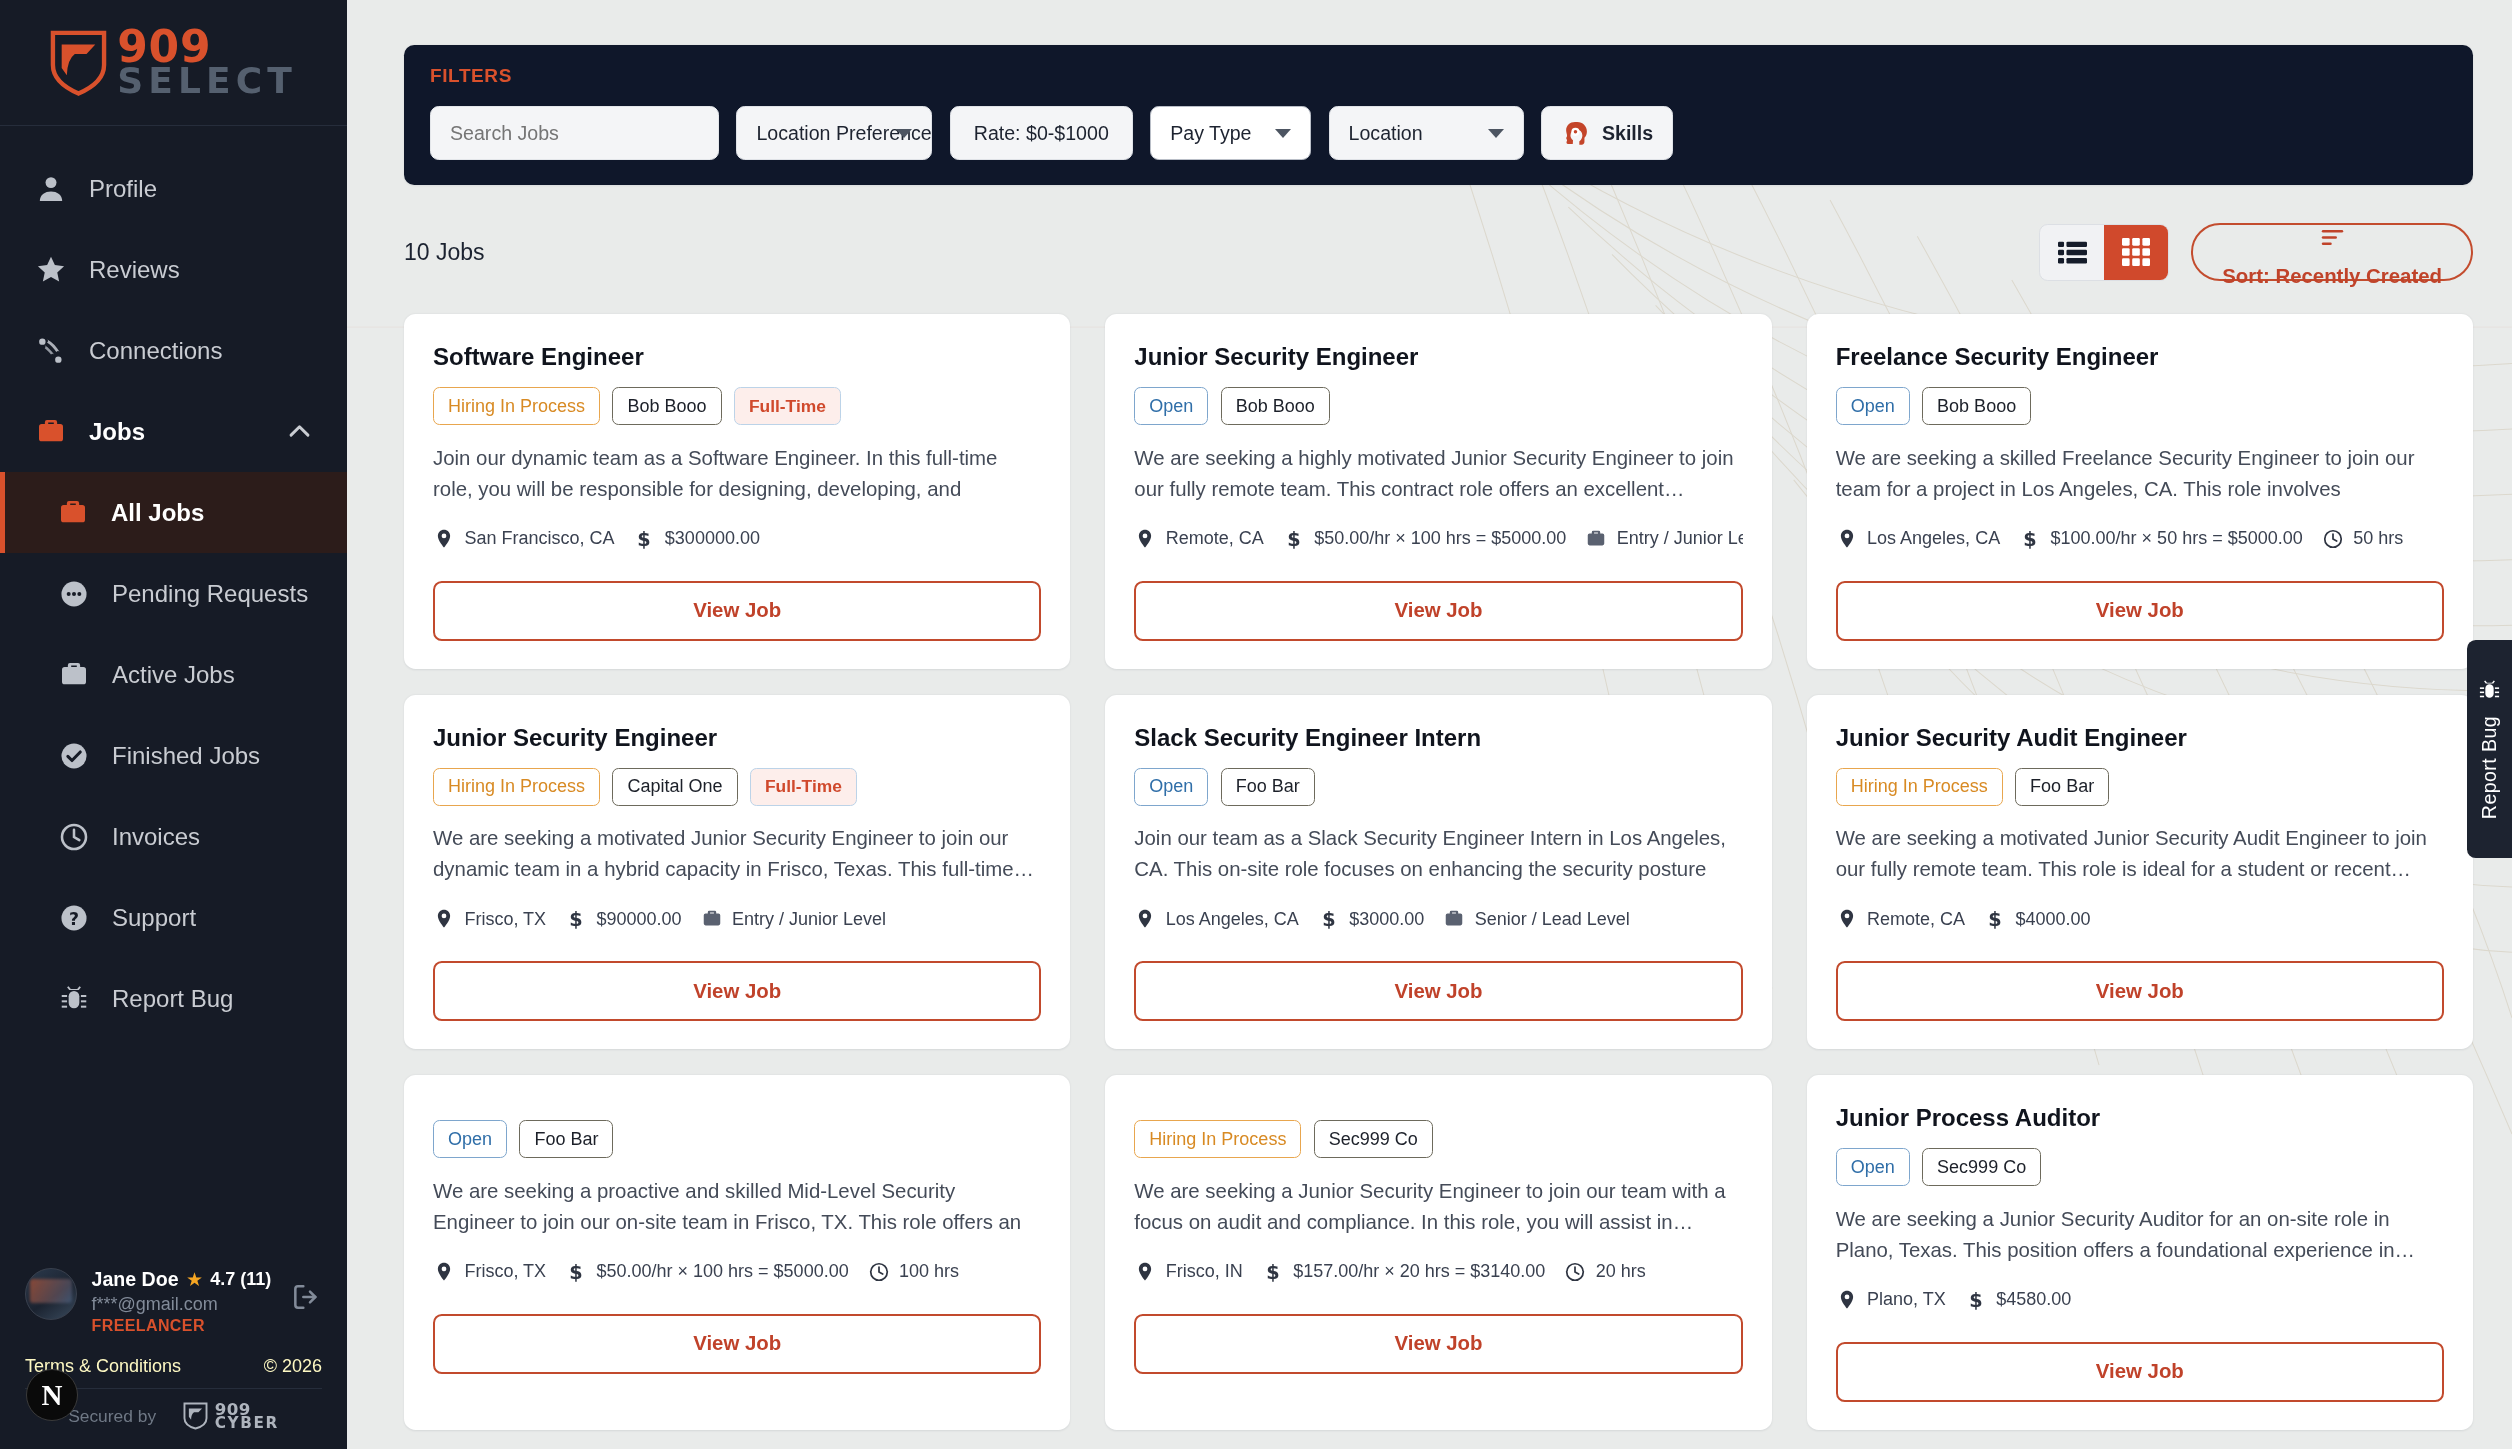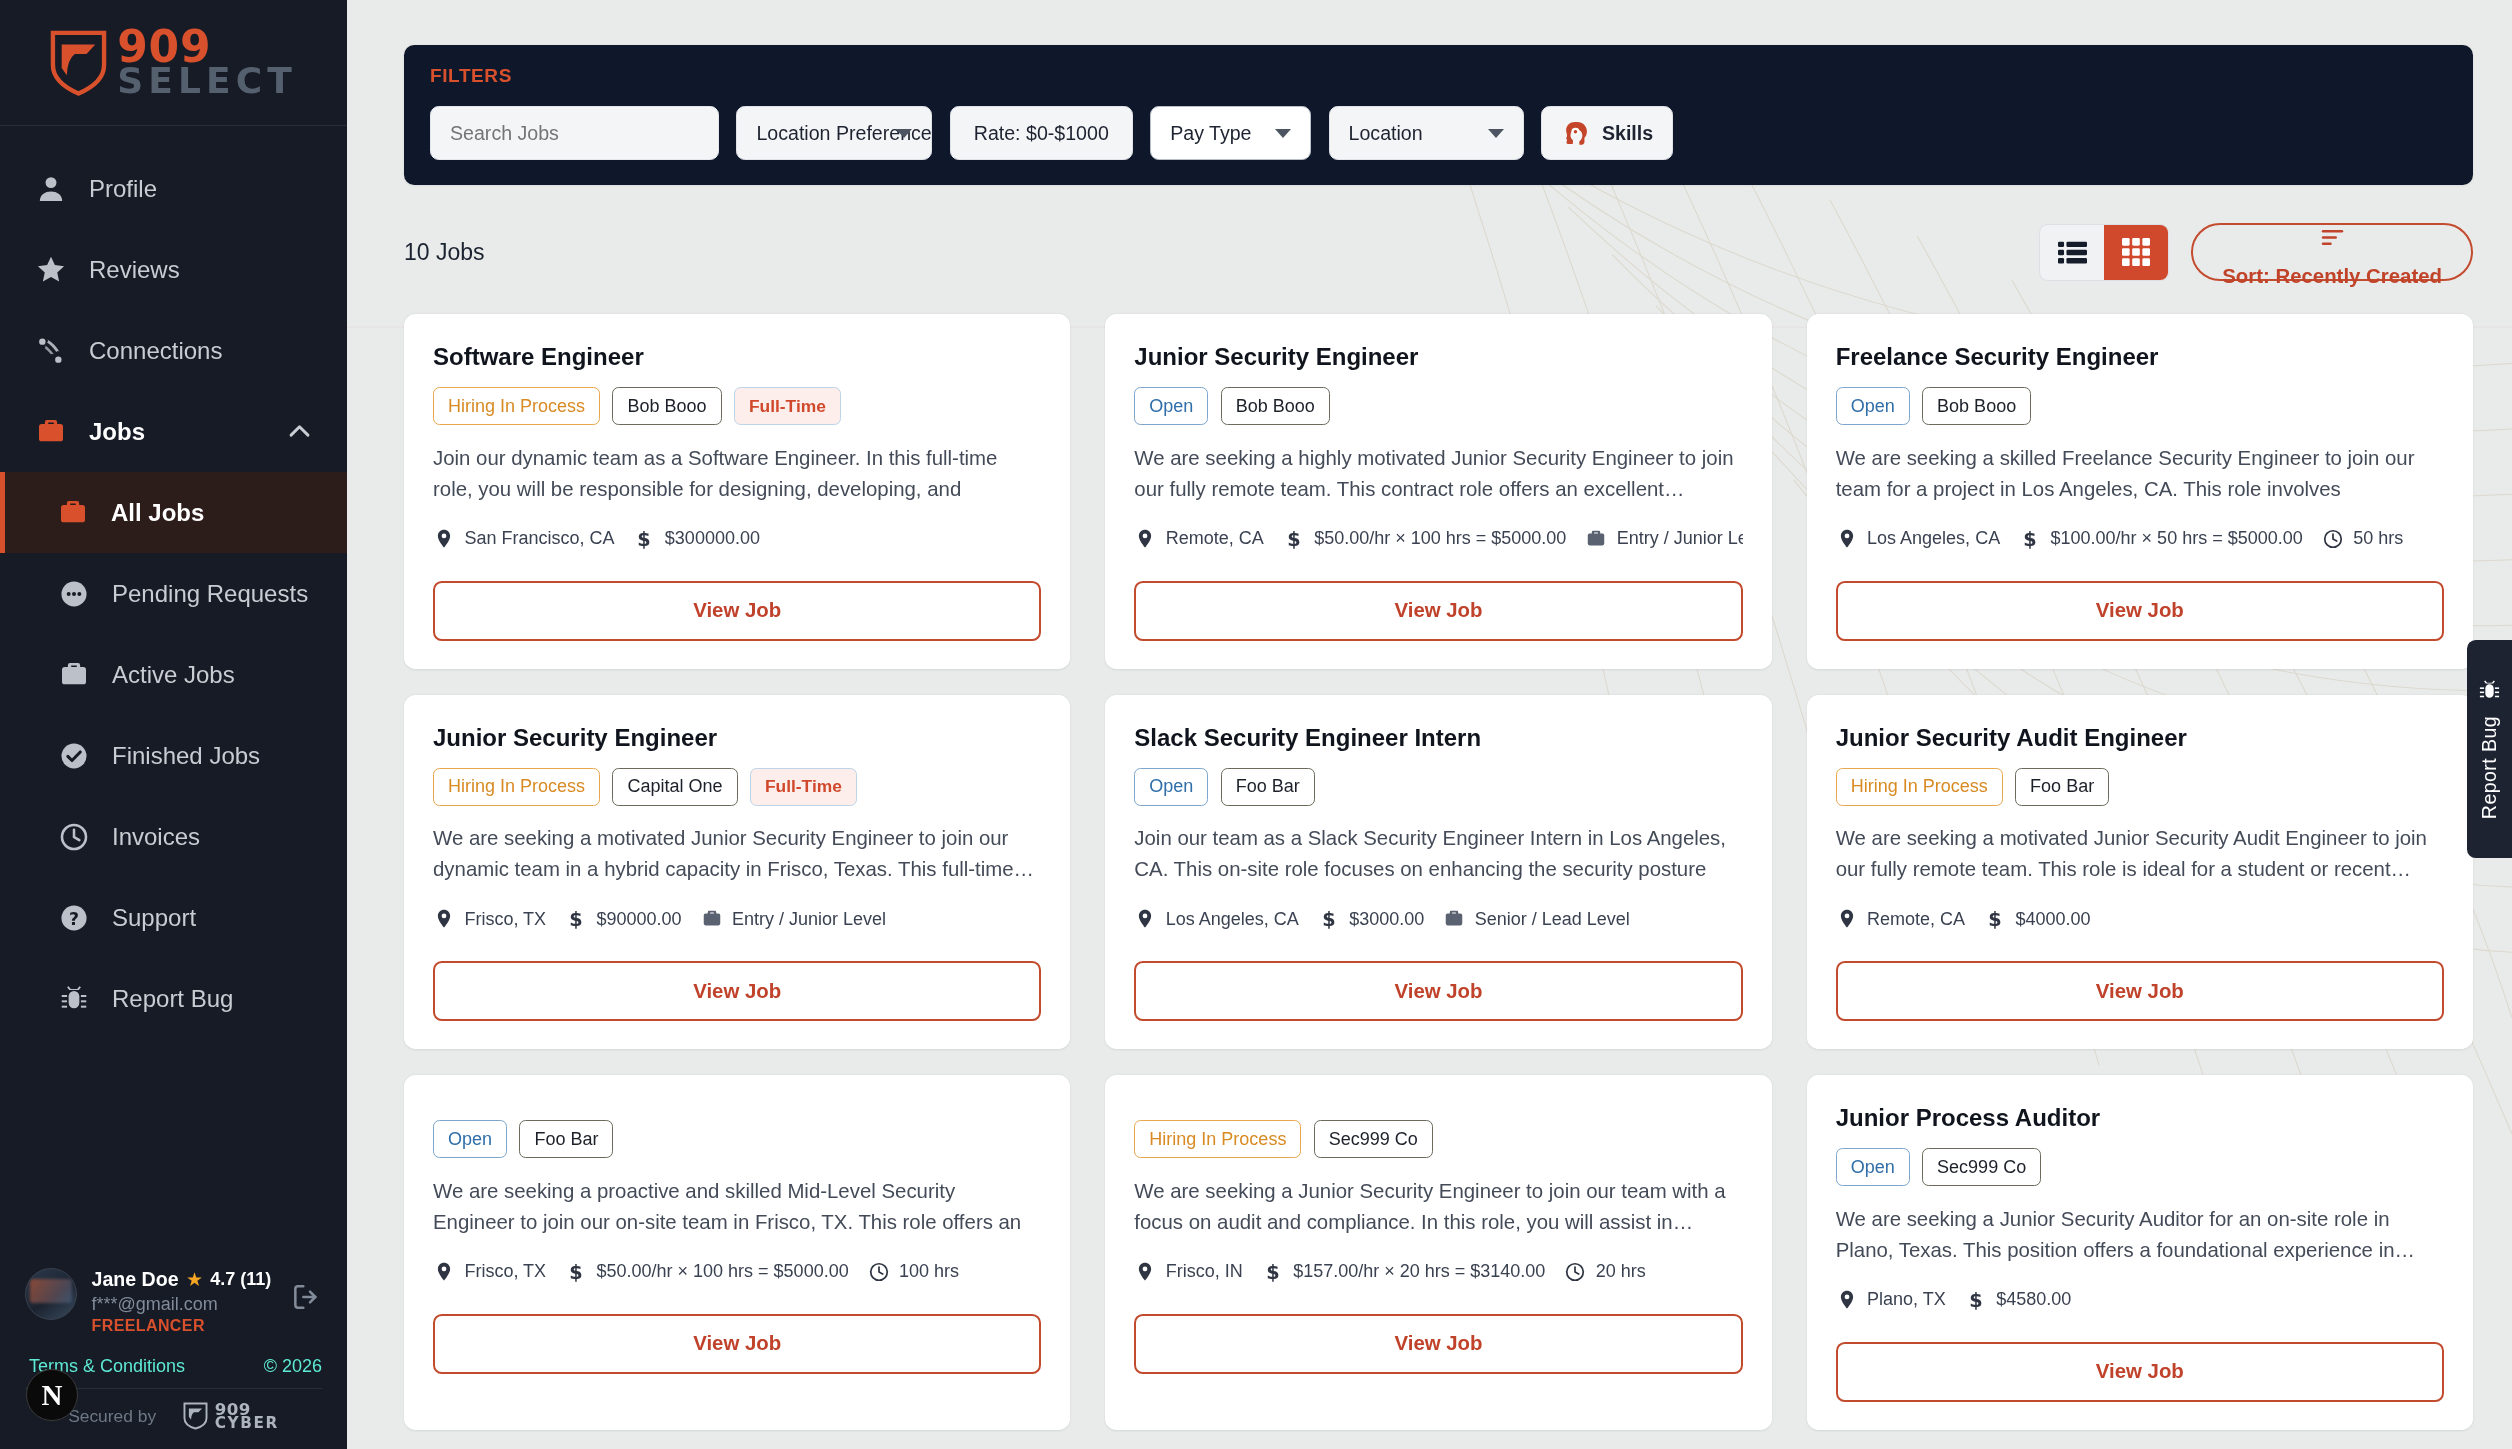--- a/index.html
+++ b/index.html
@@ -80,21 +80,21 @@
   .user-rating { font-size: 18px; color: #ffffff; font-weight: 700; }
   .user-email { font-size: 18px; color: #828b99; margin-top: 2.9px; }
   .user-role {
     font-size: 16px; color: #d9512c; font-weight: 700;
     letter-spacing: 0.4px; margin-top: 2.9px;
   }
   .logout-icon { width: 32px; height: 32px; flex: 0 0 32px; margin-top: 13px; }
 
   .foot-links {
     display: flex; justify-content: space-between; align-items: center;
-    padding: 13px 25px 0 13px; font-size: 18px; color: #5eead4; margin-left: 16px;
+    padding: 13px 25px 0 25px; font-size: 18px; color: #fef9c3;
   }
   .foot-sep { height: 0.7px; background: #262d3b; margin: 11.6px 25px 0 25px; }
   .secured {
     display:flex; align-items:center; justify-content:center; gap: 27px;
     padding: 13px 0 19px 0; color: #6f7885; font-size: 17.4px;
   }
   .cyber-logo { display:flex; align-items:center; gap: 6.5px; }
   .cyber-shield { width: 25px; height: 28px; }
   .cyber-txt { display:flex; flex-direction:column; line-height: .85; }
   .cyber-909 { font-size: 16.7px; font-weight: 700; color:#aeb4bd; letter-spacing:0.4px; font-family:"DejaVu Sans",sans-serif;}

